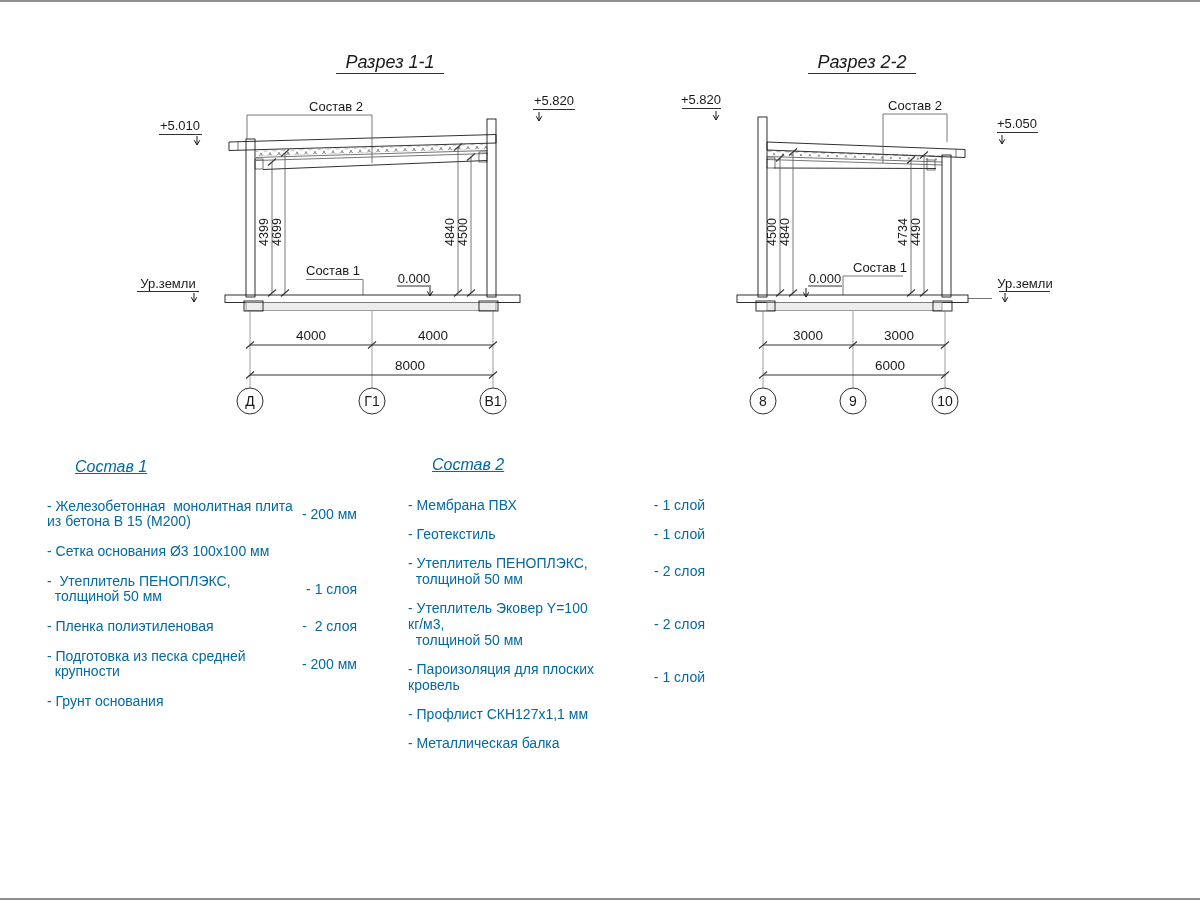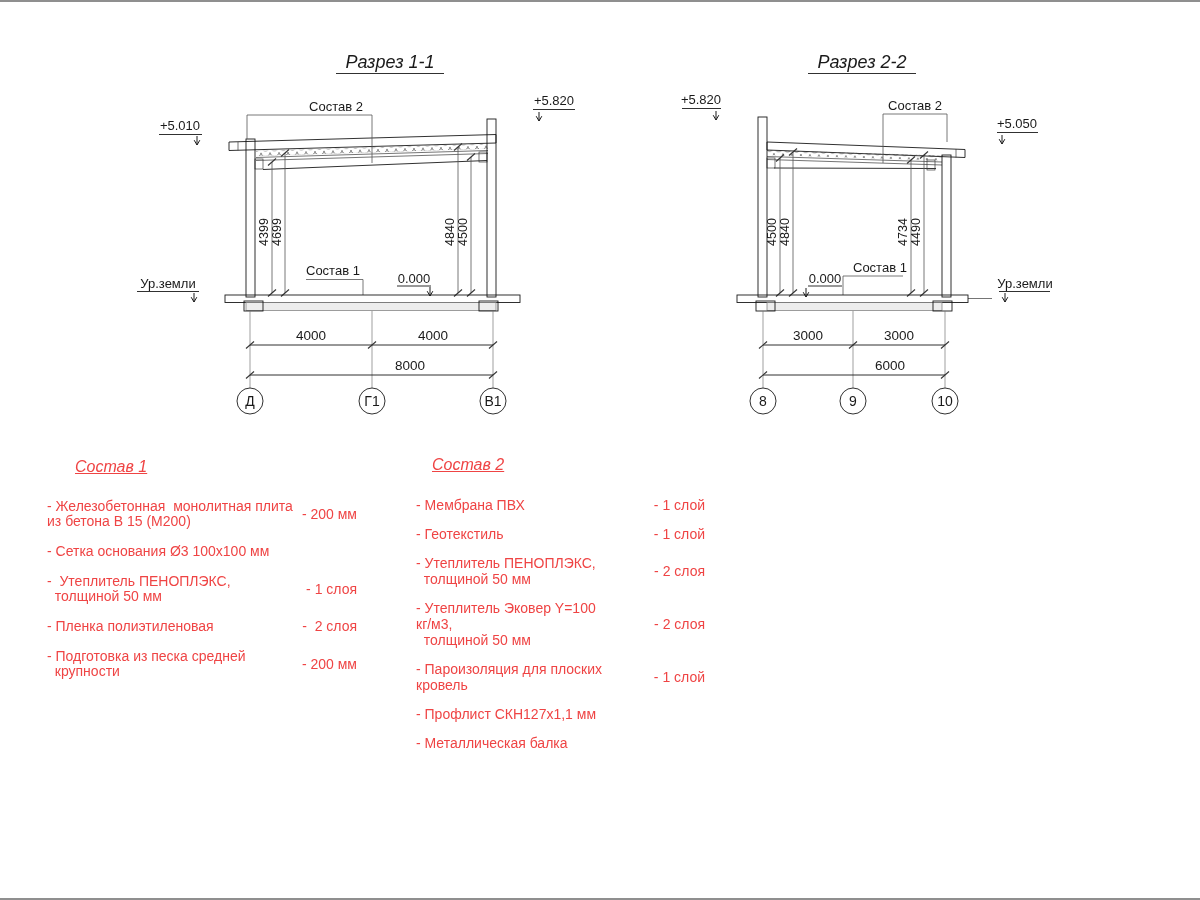--- a/index.html
+++ b/index.html
@@ -1,20 +1,20 @@
 <!DOCTYPE html>
 <html><head>
 <meta charset="utf-8">
 <style>
   html,body{margin:0;padding:0;background:#fff;}
   #page{
     position:relative;width:1200px;height:900px;background:#ffffff;
     border-top:2px solid #8f8f8f;border-bottom:2px solid #8f8f8f;
     box-sizing:border-box;overflow:hidden;
-    font-family:"Liberation Sans",sans-serif;color:#ef4444;
+    font-family:"Liberation Sans",sans-serif;color:#0369a1;
   }
   #drawing{position:absolute;left:0;top:0;}
   
   .ln{stroke:#1a1a1a;stroke-width:0.9;fill:none;}
   .thin{stroke:#3a3a3a;stroke-width:0.7;fill:none;}
   .dim{stroke:#555;stroke-width:0.8;fill:none;}
   .ext{stroke:#777;stroke-width:0.7;fill:none;}
   text{fill:#1a1a1a;font-family:"Liberation Sans",sans-serif;}
   .ttl{font-size:18px;font-style:italic;}
   .lbl{font-size:13px;}
@@ -23,21 +23,21 @@
   .axis{font-size:14px;}
   
   .legend{position:absolute;font-size:14px;}
   .legend-title{font-style:italic;font-size:16px;text-decoration:underline;line-height:18px;margin-bottom:23px;}
   #legend1 .legend-title{margin-left:28px;}
   #legend2 .legend-title{margin-left:24px;}
   .legend-row{display:flex;justify-content:space-between;align-items:center;}
   #legend1 .legend-row{margin-bottom:15px;}
   #legend2 .legend-row{margin-bottom:13px;}
   .item-text{white-space:pre-wrap;line-height:15px;}
-  #legend2 .item-text{line-height:16px;margin-left:8px;}
+  #legend2 .item-text{line-height:16px;}
   .item-qty{white-space:pre;flex:0 0 auto;line-height:15px;}
   #legend2 .item-qty{line-height:16px;margin-left:48px;}
 </style>
 </head>
 <body>
 
 <div id="page">
 
 <svg id="drawing" width="1200" height="430" viewBox="0 0 1200 430">
   <defs>
@@ -301,20 +301,24 @@
     </div>
     <div class="legend-row">
       <div class="item-text">- Пленка полиэтиленовая</div>
       <div class="item-qty">-  2 слоя</div>
     </div>
     <div class="legend-row">
       <div class="item-text">- Подготовка из песка средней
   крупности</div>
       <div class="item-qty">- 200 мм</div>
     </div>
+    <div class="legend-row">
+      <div class="item-text">- Грунт основания</div>
+      <div class="item-qty"></div>
+    </div>
   </div>
 
   <div class="legend" id="legend2" style="left:408px;top:454px;width:297px;">
     <div class="legend-title">Состав 2</div>
     <div class="legend-row">
       <div class="item-text">- Мембрана ПВХ</div>
       <div class="item-qty">- 1 слой</div>
     </div>
     <div class="legend-row">
       <div class="item-text">- Геотекстиль</div>

